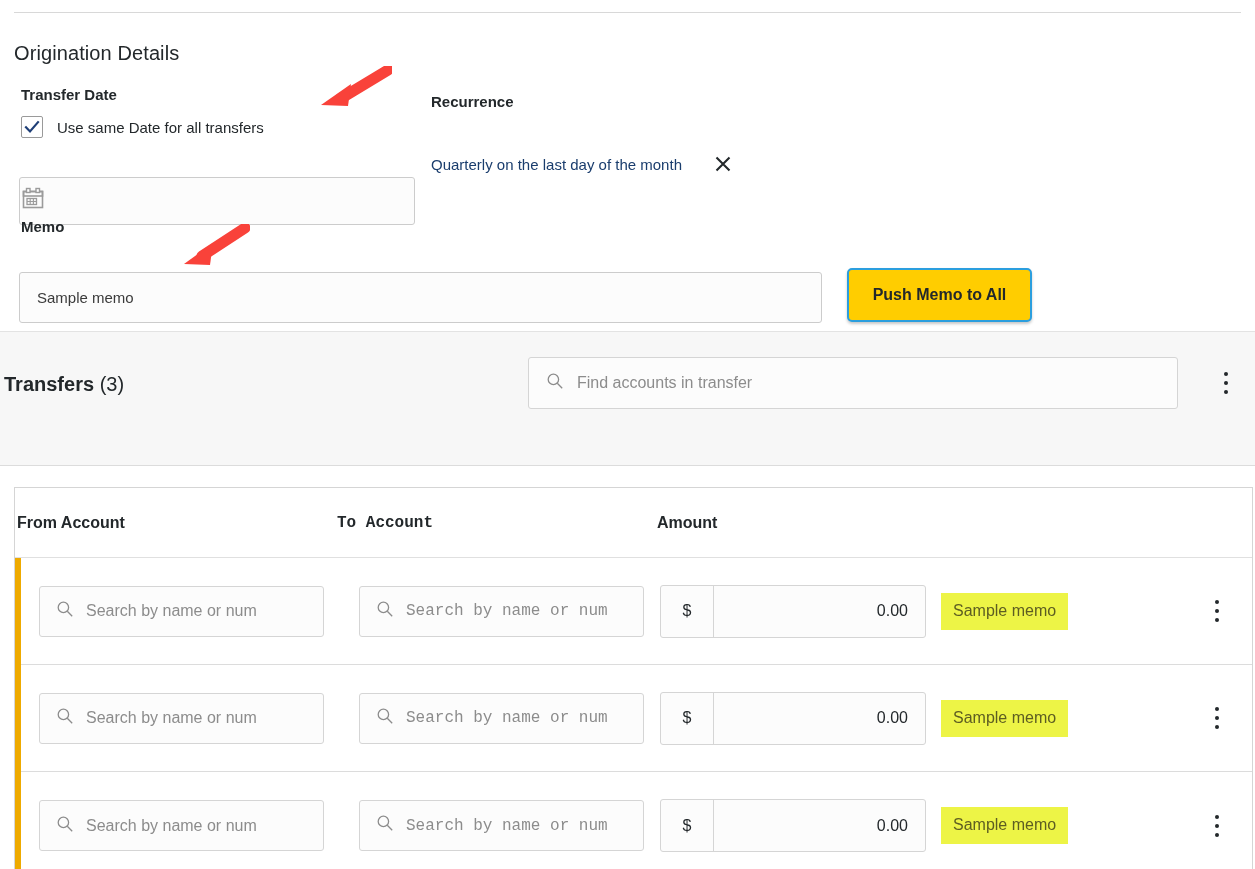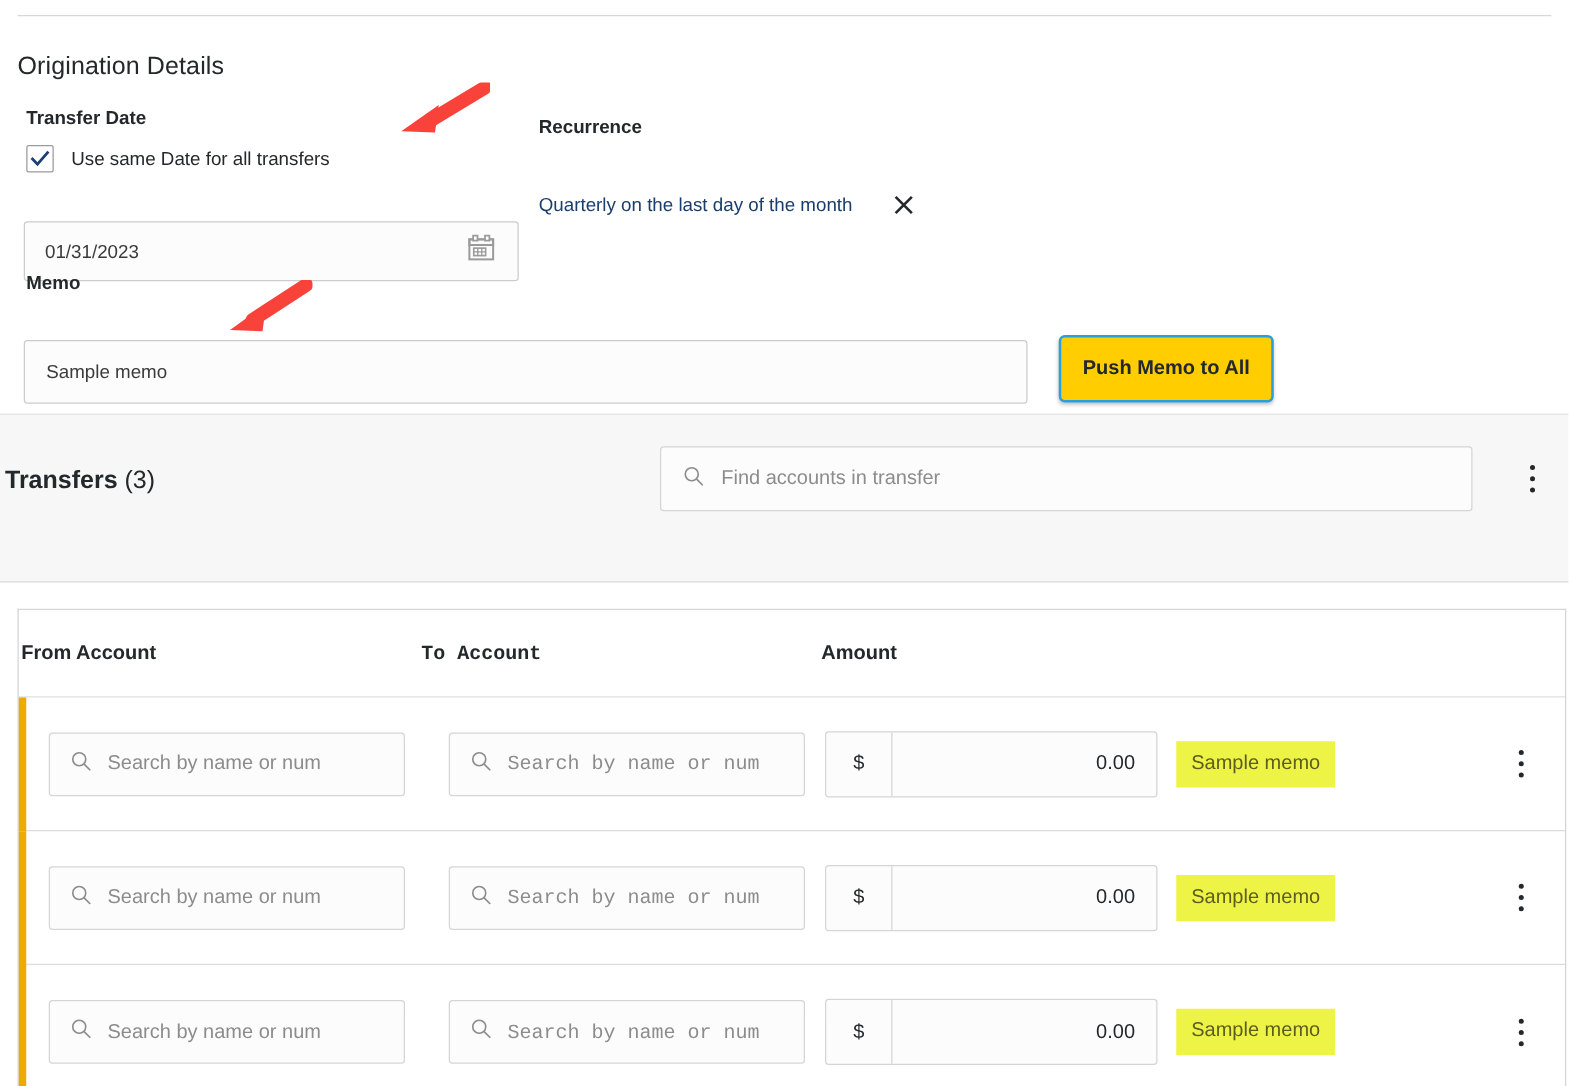--- a/index.html
+++ b/index.html
@@ -117,21 +117,21 @@
     margin-left: 14px;
     width: 22px; height: 22px;
     display: flex; align-items: center; justify-content: center;
     cursor: pointer;
   }
 
   
   .push-btn {
     position: absolute;
     left: 847px; top: 246px;
-    width: 172px; height: 54px;
+    width: 185px; height: 54px;
     background: #ffcd00;
     border: 2px solid #2b9ede;
     border-radius: 5px;
     font-family: "Liberation Sans", sans-serif;
     font-size: 16px;
     font-weight: 700;
     color: #23282b;
     cursor: pointer;
     box-shadow: 0 2px 3px rgba(0,0,0,.22);
     padding: 0;
@@ -305,21 +305,20 @@
     <div class="checkbox-row">
       <span class="cbx">
         <svg width="16" height="16" viewBox="0 0 16 16">
           <path d="M2 8.2 L6 12.4 L14 3.2" fill="none" stroke="#1f3f77" stroke-width="2.2" stroke-linecap="square" stroke-linejoin="miter"></path>
         </svg>
       </span>
       <span class="cbx-label">Use same Date for all transfers</span>
     </div>
 
     <div class="date-wrap">
-      <span class="date-value">01/31/2023</span>
       <span class="cal-icon">
         <svg width="26" height="26" viewBox="0 0 26 26">
           <rect x="3.5" y="5.5" width="19" height="16" fill="none" stroke="#9b9b9b" stroke-width="1.6"></rect>
           <rect x="3.5" y="5.5" width="19" height="4.5" fill="none" stroke="#9b9b9b" stroke-width="1.6"></rect>
           <rect x="6.5" y="2.5" width="3.5" height="4" fill="#fff" stroke="#9b9b9b" stroke-width="1.4"></rect>
           <rect x="16" y="2.5" width="3.5" height="4" fill="#fff" stroke="#9b9b9b" stroke-width="1.4"></rect>
           <rect x="7" y="12.5" width="9.5" height="6" fill="none" stroke="#9b9b9b" stroke-width="1.3"></rect>
           <line x1="7" y1="15.5" x2="16.5" y2="15.5" stroke="#9b9b9b" stroke-width="1.1"></line>
           <line x1="10.2" y1="12.5" x2="10.2" y2="18.5" stroke="#9b9b9b" stroke-width="1.1"></line>
           <line x1="13.4" y1="12.5" x2="13.4" y2="18.5" stroke="#9b9b9b" stroke-width="1.1"></line>

